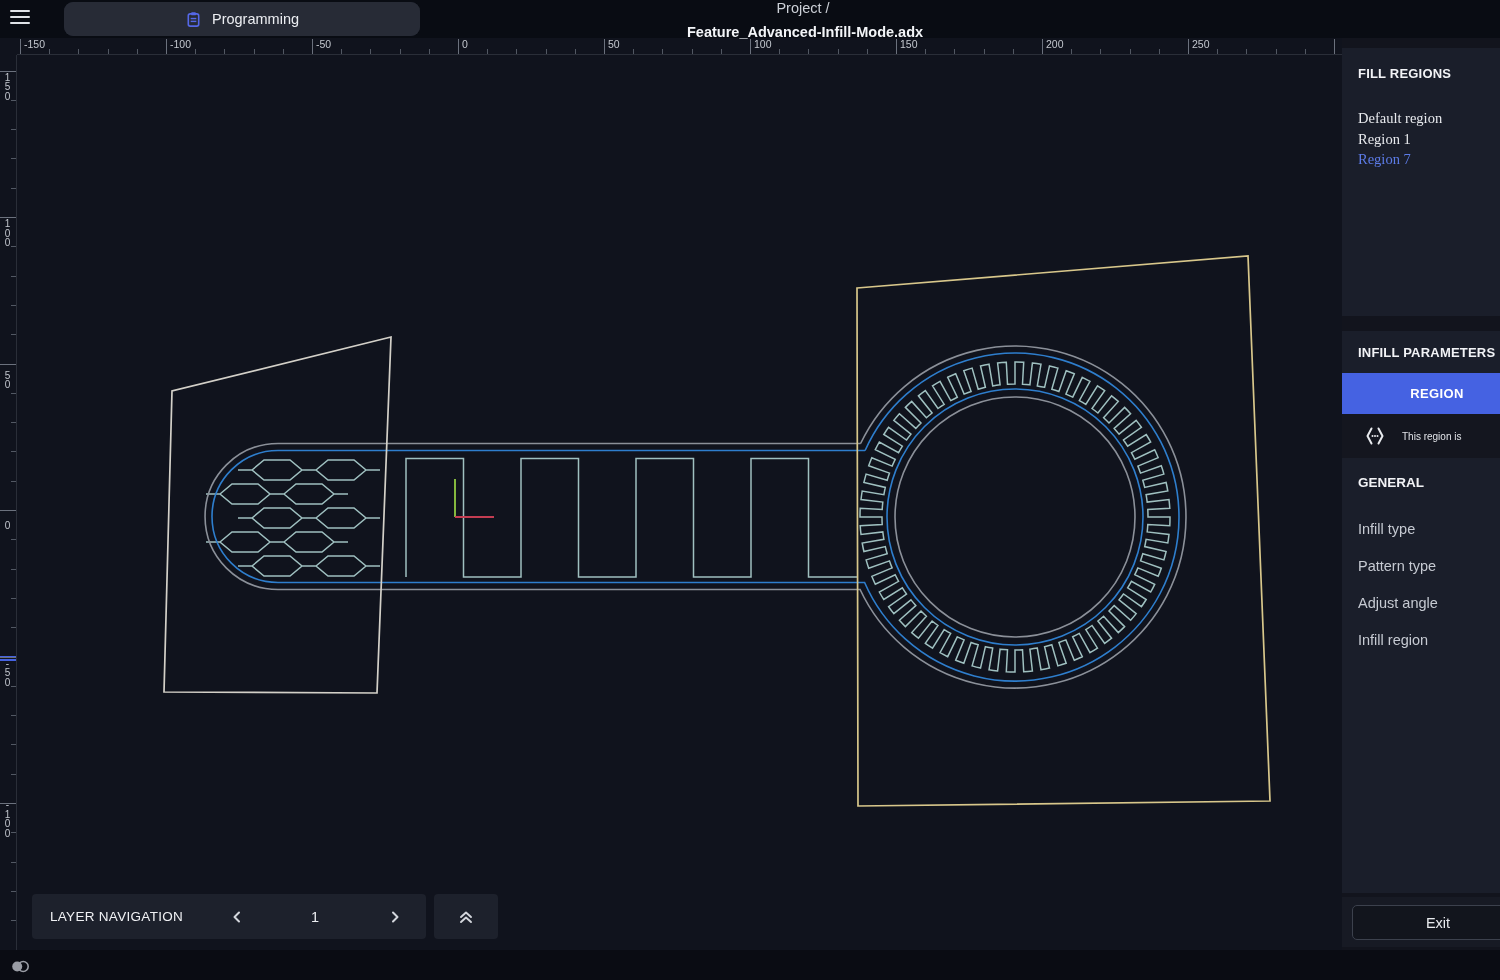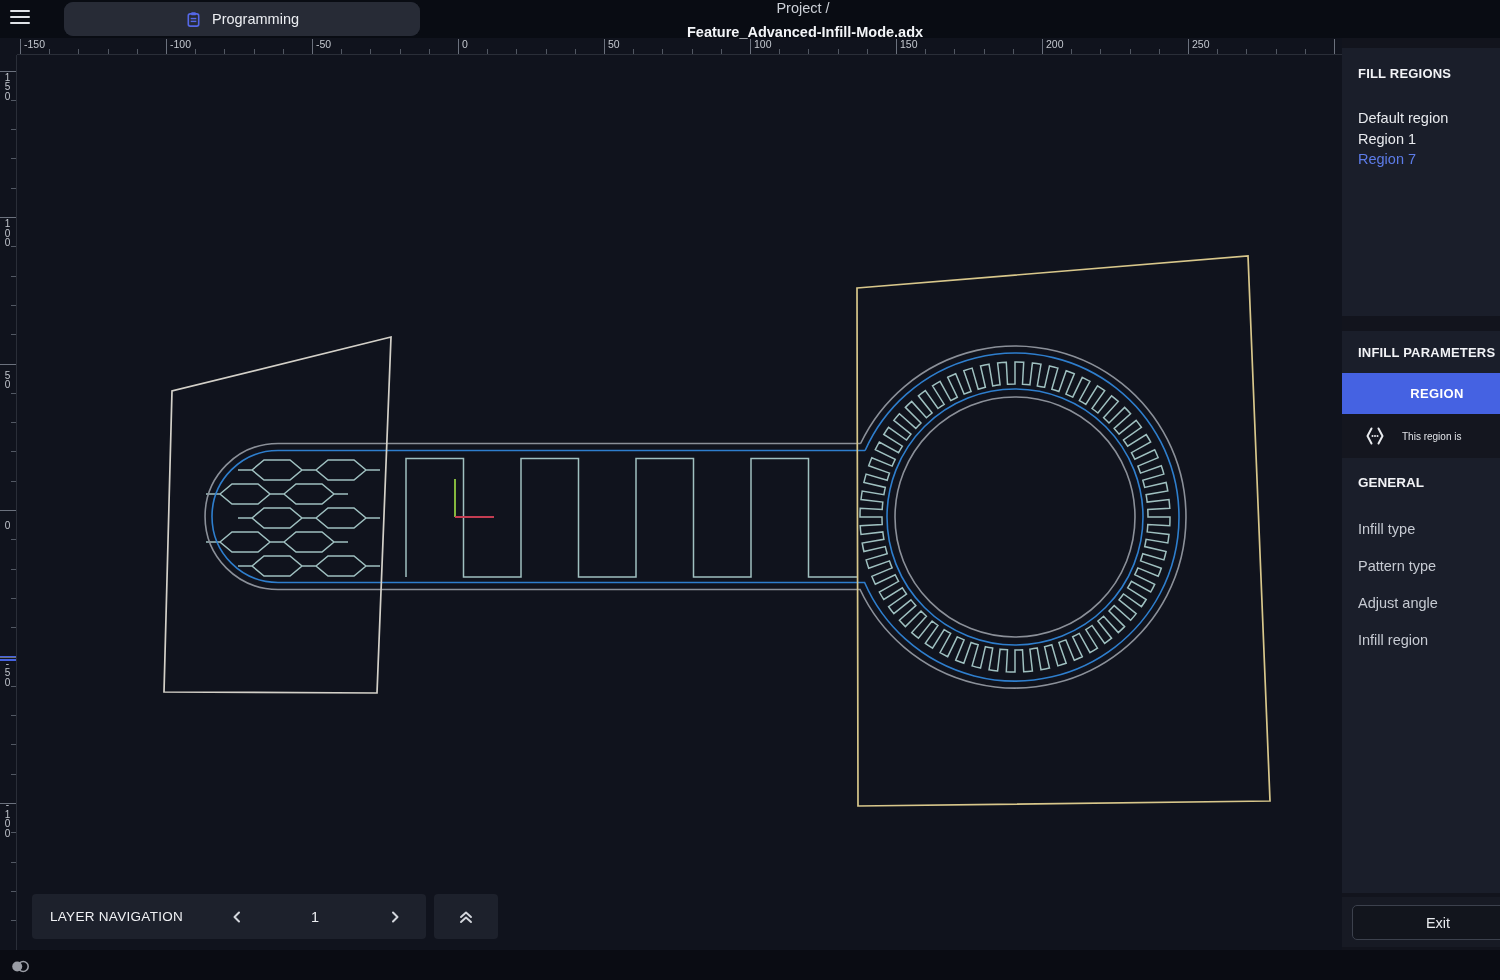--- a/index.html
+++ b/index.html
@@ -42,21 +42,21 @@
   .canvas svg { display:block; }
 
   
   .sidebar { position:absolute; left:1342px; top:38px; width:158px; height:914px; background:#12141d;
     overflow:hidden; z-index:5; }
   .panel { position:absolute; left:0; width:158px; background:#1a1e2a; }
   .p1 { top:10px; height:268px; }
   .p2 { top:293px; height:562px; }
   .p3 { top:859px; height:50px; background:#171a24; }
   .panel-header { position:absolute; left:16px; font-size:13px; font-weight:700; color:#f2f3f6; letter-spacing:.2px; }
-  .region-list { position:absolute; left:16px; top:60px; right:0; }
+  .region-list { position:absolute; left:16px; top:60px; right:0;font-family:Liberation Serif, serif; }
   .region-item { font-size:14.5px; color:#e8eaee; line-height:20.5px; cursor:pointer; white-space:nowrap; }
   .region-item.selected { color:var(--selected,#5d7ce8); }
   .region-btn { position:absolute; left:0; top:42px; width:190px; height:41px; background:var(--accent,#4562e2);
     color:#fff; font-weight:700; font-size:13px; letter-spacing:.4px; display:flex; align-items:center;
     justify-content:center; cursor:pointer; }
   .region-note { position:absolute; left:0; top:83px; width:190px; height:44px; background:#14161f;
     display:flex; align-items:center; gap:14px; padding-left:20px; }
   .region-note span { font-size:10px; color:#e2e4e9; white-space:nowrap; }
   .general-header { position:absolute; left:16px; top:144px; font-size:13.5px; font-weight:700; color:#f2f3f6; }
   .general-list { position:absolute; left:16px; top:180px; right:0; }

